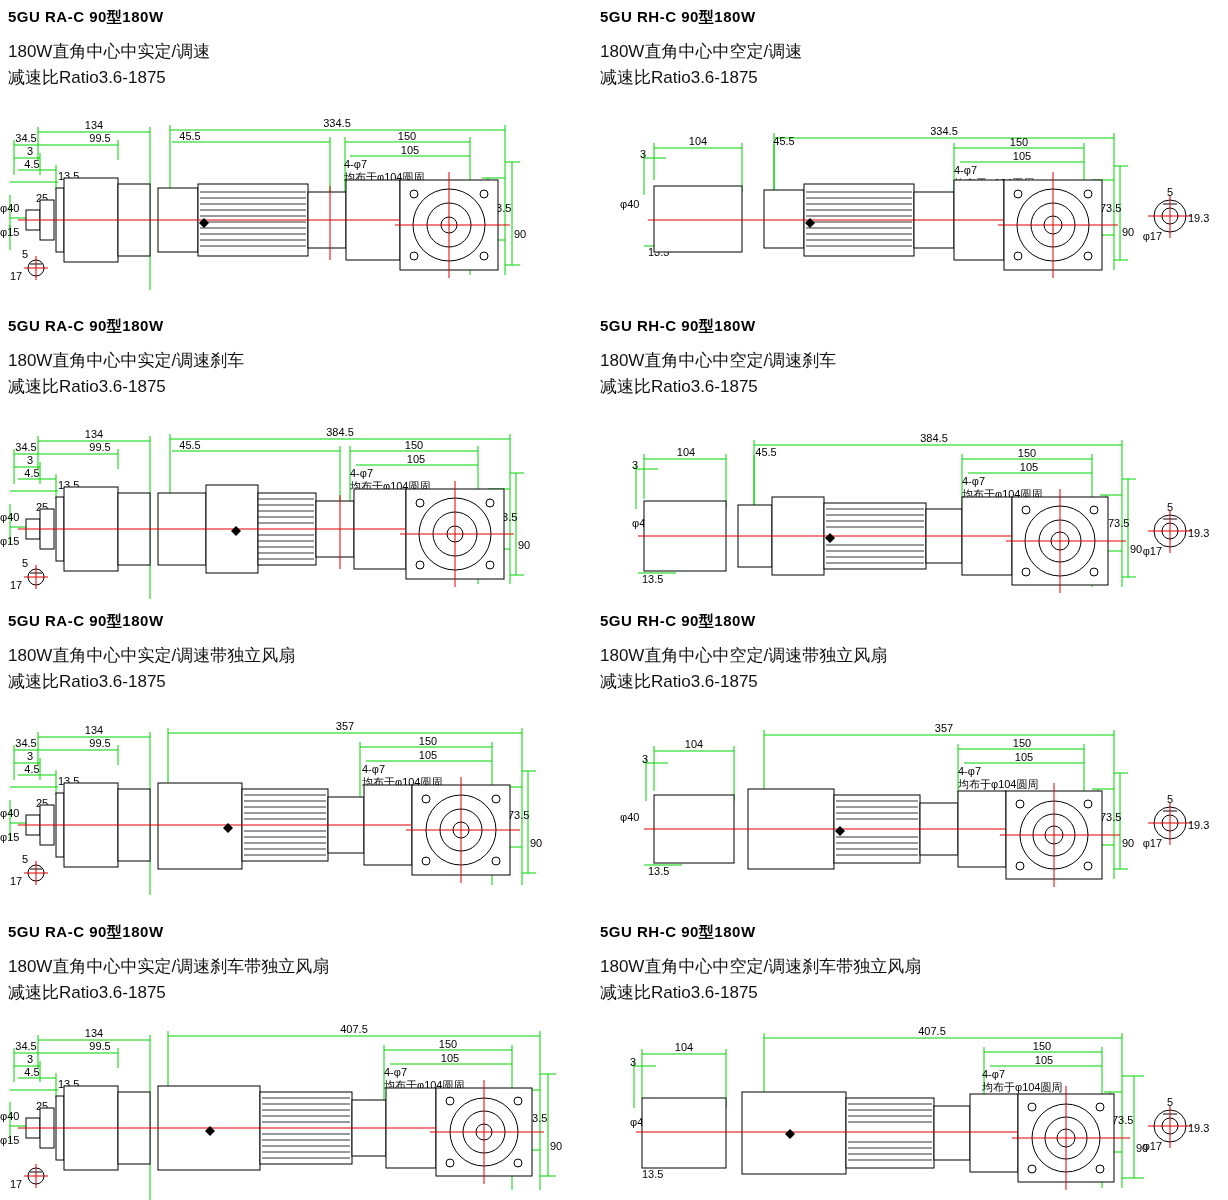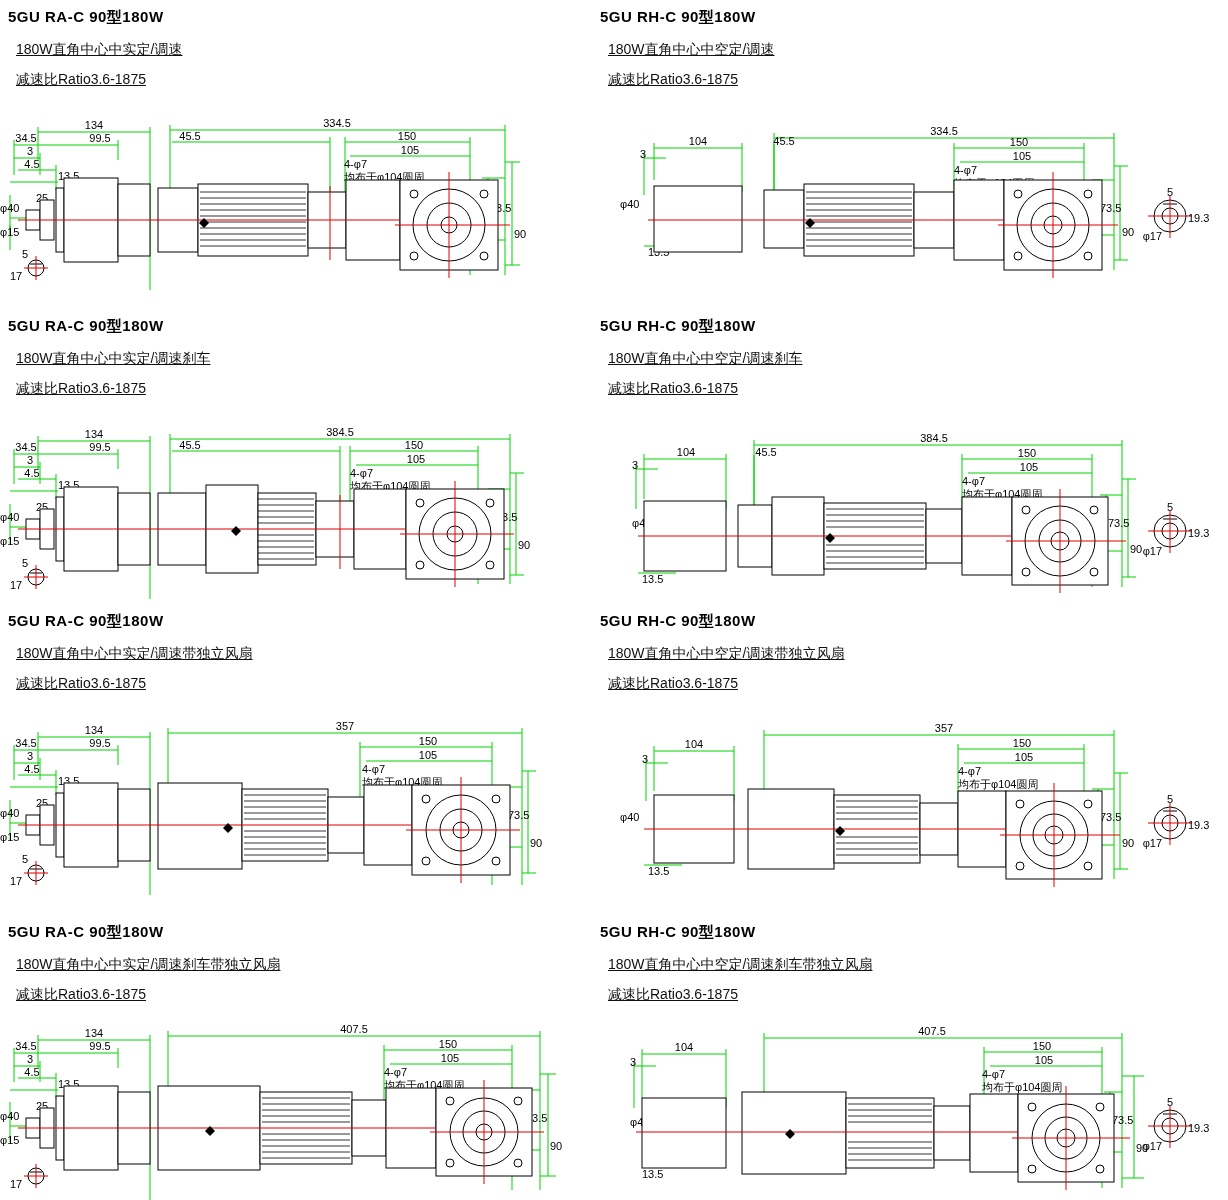--- a/index.html
+++ b/index.html
@@ -1,19 +1,19 @@
 <!DOCTYPE html>
 <html><head>
 <meta charset="utf-8">
 <style>
   html,body{margin:0;padding:0;background:#ffffff;}
   body{width:1228px;height:1200px;font-family:"Liberation Sans",sans-serif;color:#000;position:relative;overflow:hidden;}
   .sheet{position:relative;width:1033px;height:1200px;}
   .ttl{font-size:15px;font-weight:bold;letter-spacing:.5px;margin:0;padding:0;}
-  .sub{font-size:14px;line-height:1.55;margin:8px;padding:0;color:#111;text-decoration:underline;}
+  .sub{font-size:17px;line-height:1.55;margin:0;padding:0;color:#111;}
   .hdr{position:absolute;left:8px;top:8px;}
   .hdr.r{left:600px;}
   .dwg{position:absolute;left:0;top:68px;width:614px;height:210px;}
   svg{display:block;}
   .g{stroke:#00d200;stroke-width:1;fill:none;}
   .k{stroke:#000;stroke-width:1;fill:none;}
   .kf{stroke:#000;stroke-width:1;fill:#ffffff;}
   .r{stroke:#e00000;stroke-width:1;fill:none;}
   .hatch{stroke:#000;stroke-width:.8;}
   .dim{font-size:11px;fill:#000;font-family:"Liberation Sans",sans-serif;}

